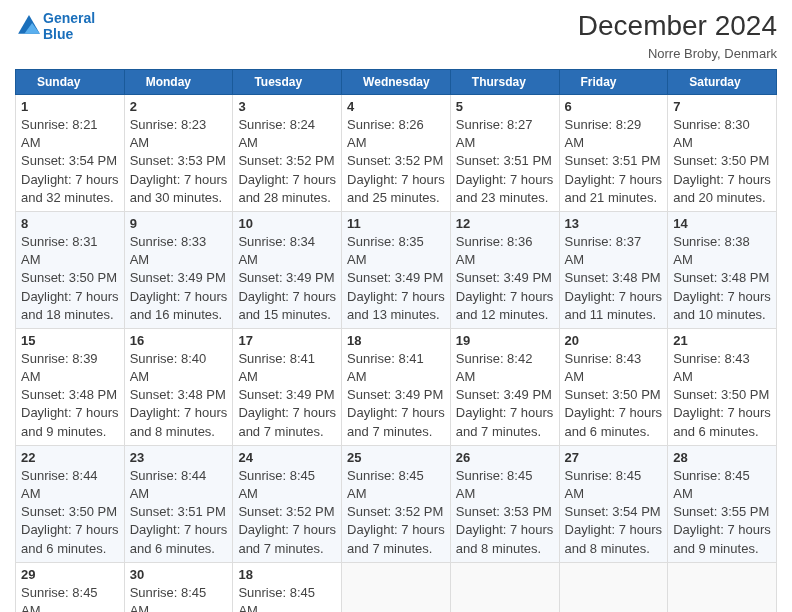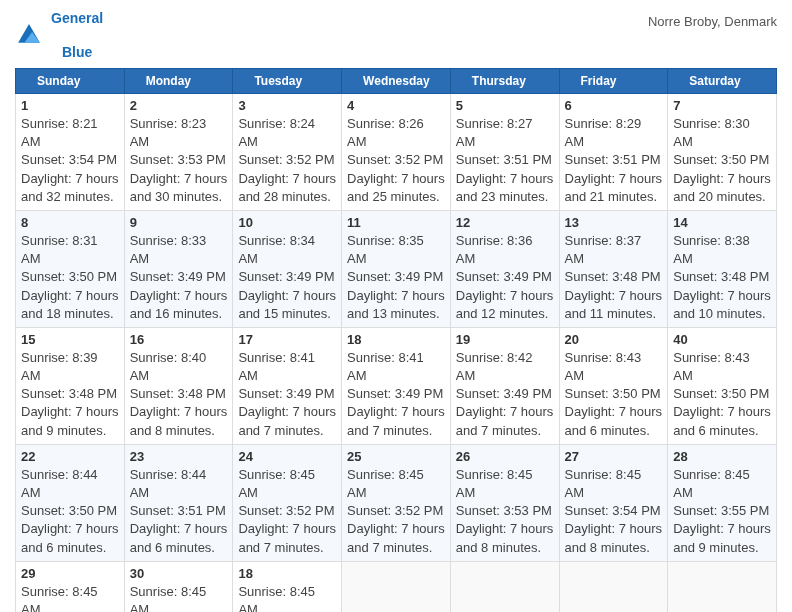--- a/index.html
+++ b/index.html
@@ -19,22 +19,21 @@
     }
     .header {
       display: flex;
       justify-content: space-between;
       align-items: flex-start;
       margin-bottom: 8px;
     }
     .logo {
       display: flex;
       align-items: center;
-      gap: 8px;
-      text-align: center;
+      gap: 0;
     }
     .logo-icon {
       width: 28px;
       height: 28px;
     }
     .title-area {
       text-align: right;
     }
     .month-title {
       font-size: 28px;
@@ -95,24 +94,25 @@
 
 <div class="page">
   <div class="header">
     <div class="logo">
       <svg class="logo-icon" viewBox="0 0 36 36">
         <polygon points="18,4 32,28 4,28" fill="#1a6fbb"></polygon>
         <polygon points="22,14 32,28 12,28" fill="#5aafee"></polygon>
       </svg>
       <div>
         <div style="font-size:14px;font-weight:bold;color:#1a6fbb;">General</div>
-        <div style="font-size:14px;font-weight:bold;color:#1a6fbb;margin-top:18px;">Blue</div>
+        <div style="font-size:14px;font-weight:bold;color:#1a6fbb;">Blue</div>
       </div>
     </div>
     <div class="title-area">
+      <div class="month-title">December 2024</div>
       <div class="location">Norre Broby, Denmark</div>
     </div>
   </div>
 
   <table class="calendar">
     <thead>
       <tr>
       <th>Sunday</th>
           <th>Monday</th>
           <th>Tuesday</th>
@@ -202,21 +202,21 @@
           </td>
           <td>
             <span class="day-num">19</span>
             <div class="cell-text">Sunrise: 8:42 AM<br>Sunset: 3:49 PM<br>Daylight: 7 hours and 7 minutes.</div>
           </td>
           <td>
             <span class="day-num">20</span>
             <div class="cell-text">Sunrise: 8:43 AM<br>Sunset: 3:50 PM<br>Daylight: 7 hours and 6 minutes.</div>
           </td>
           <td>
-            <span class="day-num">40</span>
+            <span class="day-num">21</span>
             <div class="cell-text">Sunrise: 8:43 AM<br>Sunset: 3:50 PM<br>Daylight: 7 hours and 6 minutes.</div>
           </td>
         </tr>
         <tr>
           <td>
             <span class="day-num">22</span>
             <div class="cell-text">Sunrise: 8:44 AM<br>Sunset: 3:50 PM<br>Daylight: 7 hours and 6 minutes.</div>
           </td>
           <td>
             <span class="day-num">23</span>

